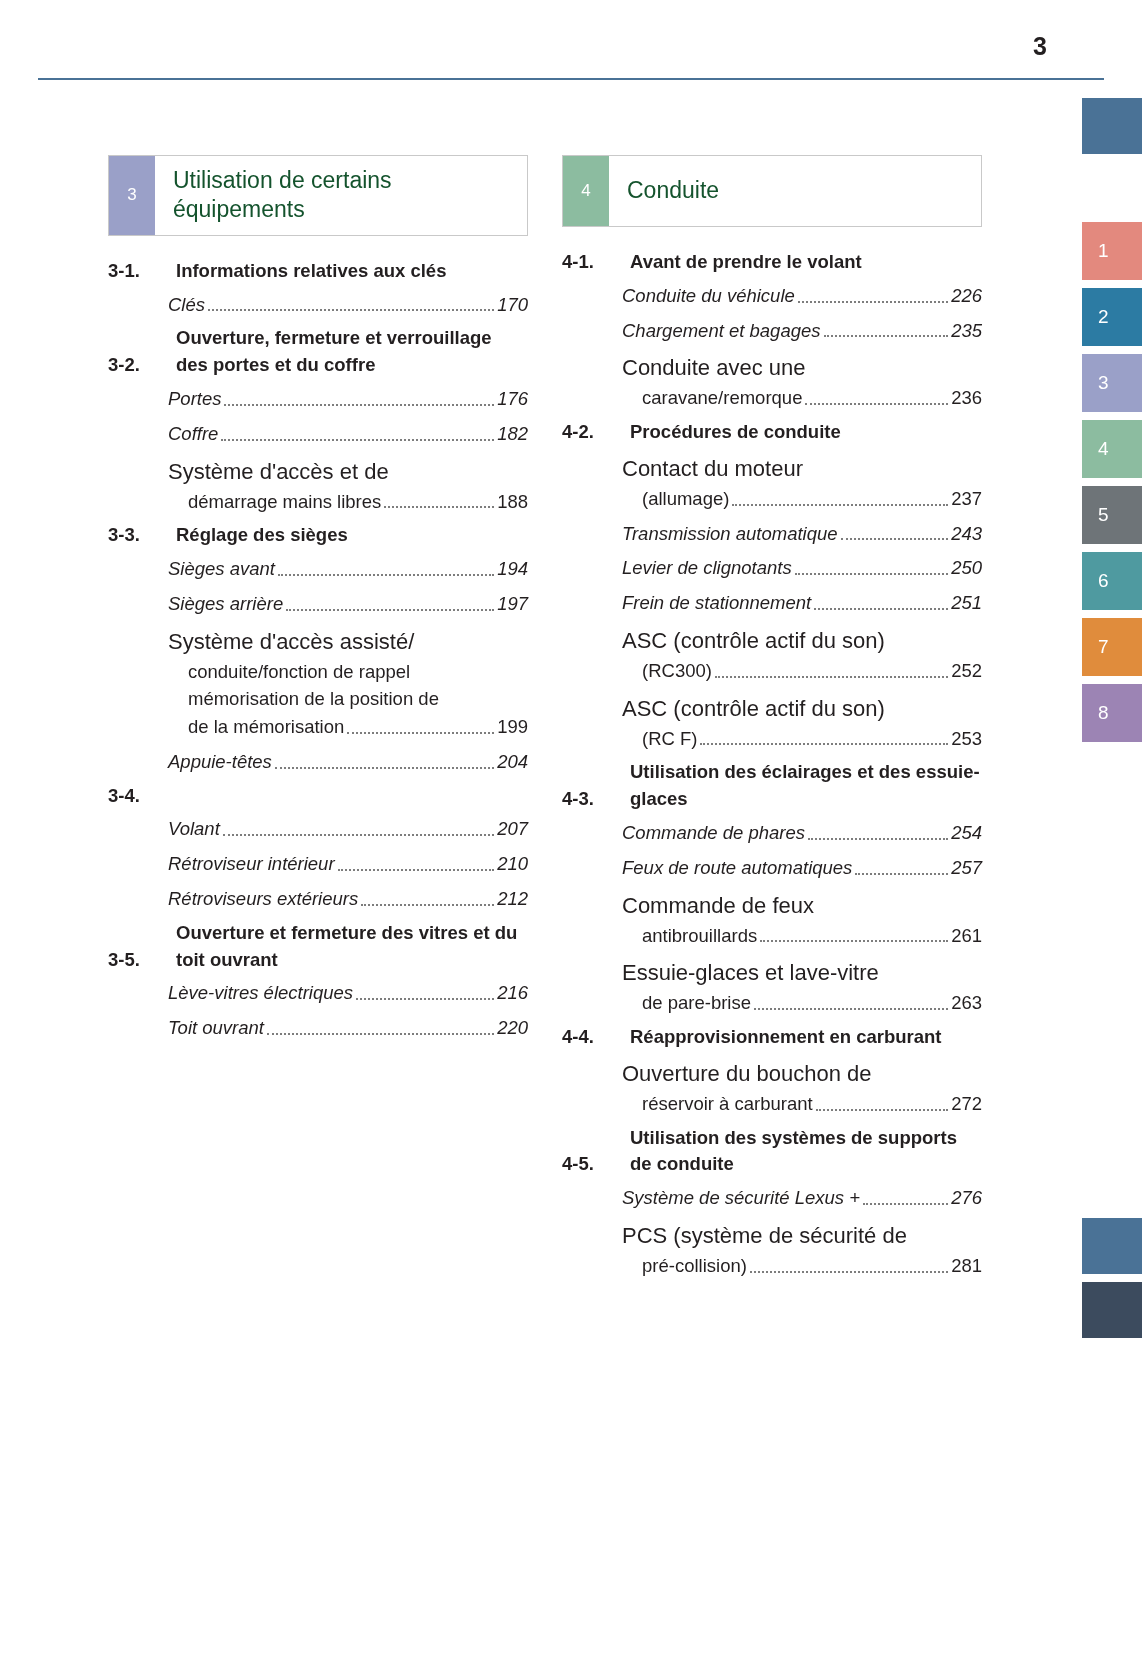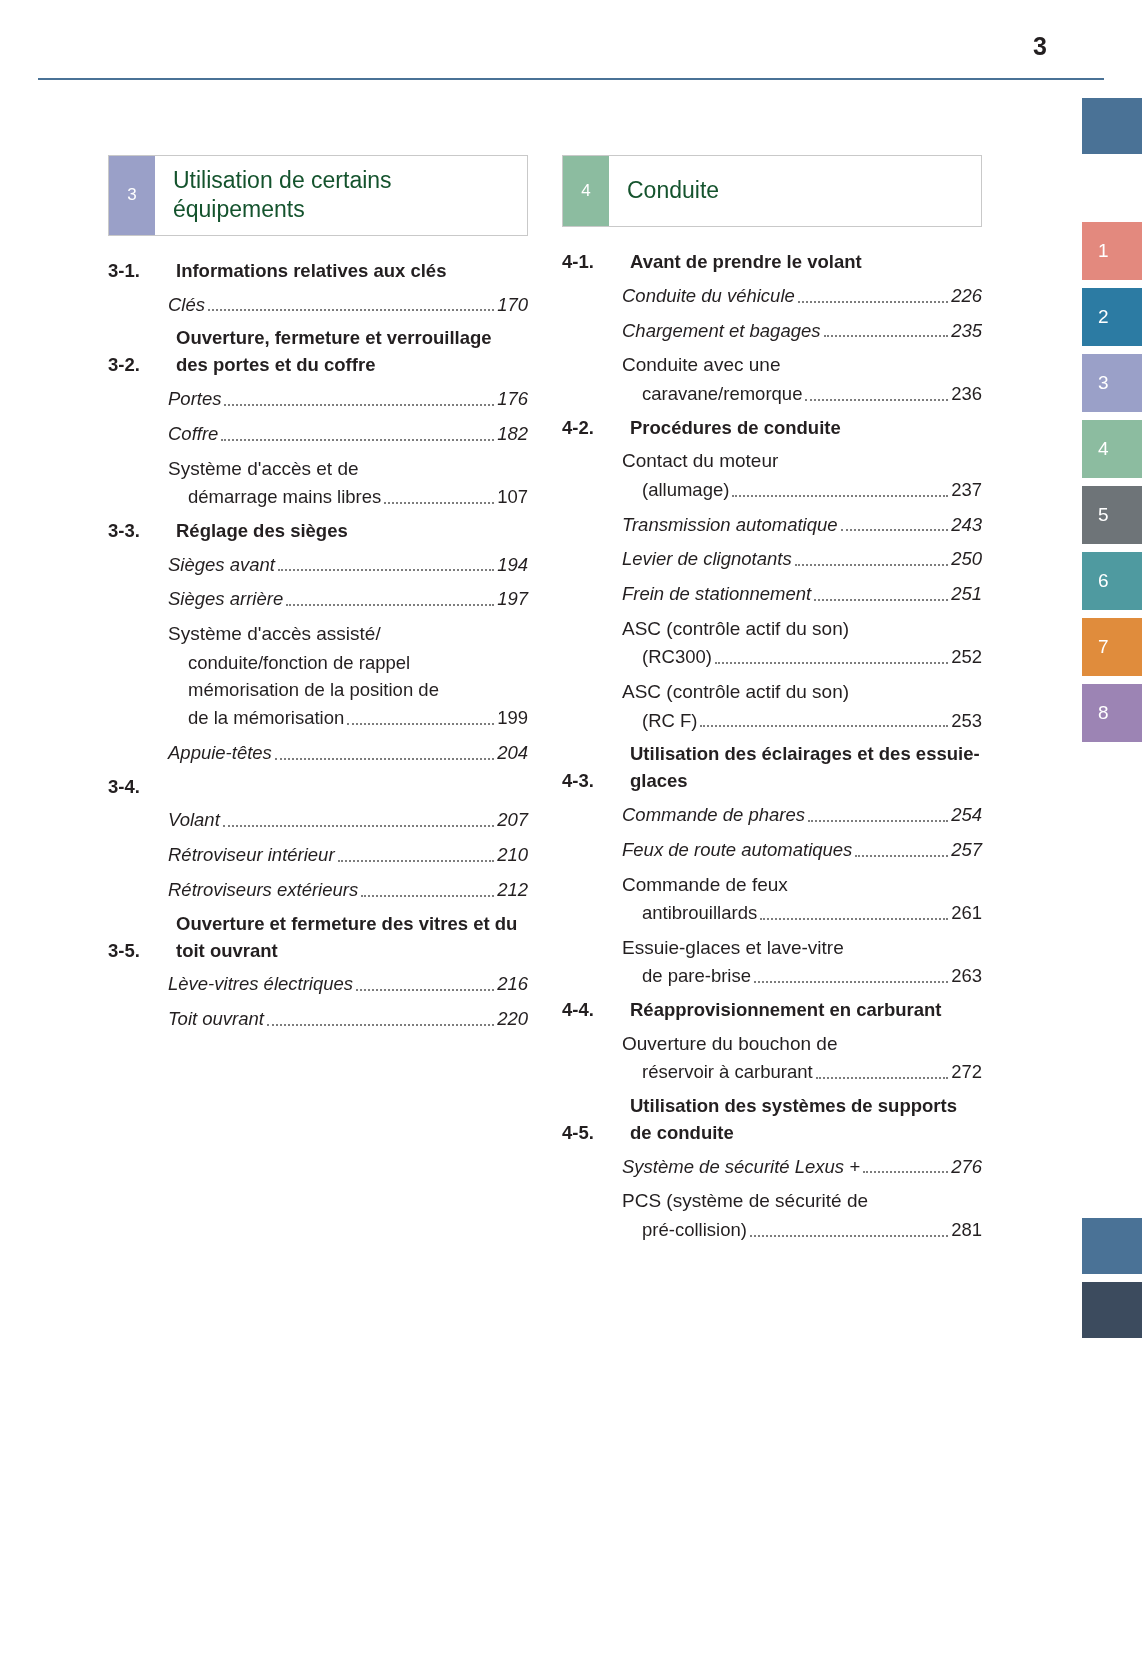--- a/index.html
+++ b/index.html
@@ -140,21 +140,21 @@
     height: 1px;
   }
   .entry-page {
     white-space: nowrap;
     font-size: 18.5px;
   }
 
   
   .entry-multi { padding-left: 60px; margin-bottom: 7px; }
   .entry-line-1 {
-    font-size: 19px;
+    font-size: 22px;
     line-height: 1.5;
   }
   .entry-line-last {
     display: flex;
     align-items: flex-end;
     font-size: 18.5px;
     line-height: 1.5;
     padding-left: 20px;
     text-align: center;
   }
@@ -238,21 +238,21 @@
           <div class="entry">
             <span class="entry-text">Coffre</span>
             <span class="entry-dots"></span>
             <span class="entry-page">182</span>
           </div>
           <div class="entry-multi">
             <div class="entry-line-1">Système d'accès et de</div>
             <div class="entry-line-last">
               <span class="entry-text">démarrage mains libres</span>
               <span class="entry-dots"></span>
-              <span class="entry-page">107</span>
+              <span class="entry-page">188</span>
             </div>
           </div>
         </div>
       </div>
       <div class="section">
         <div class="section-head">
           <div class="section-num">3-3.</div>
           <div class="section-name">Réglage des sièges</div>
         </div>
         <div class="entries">

